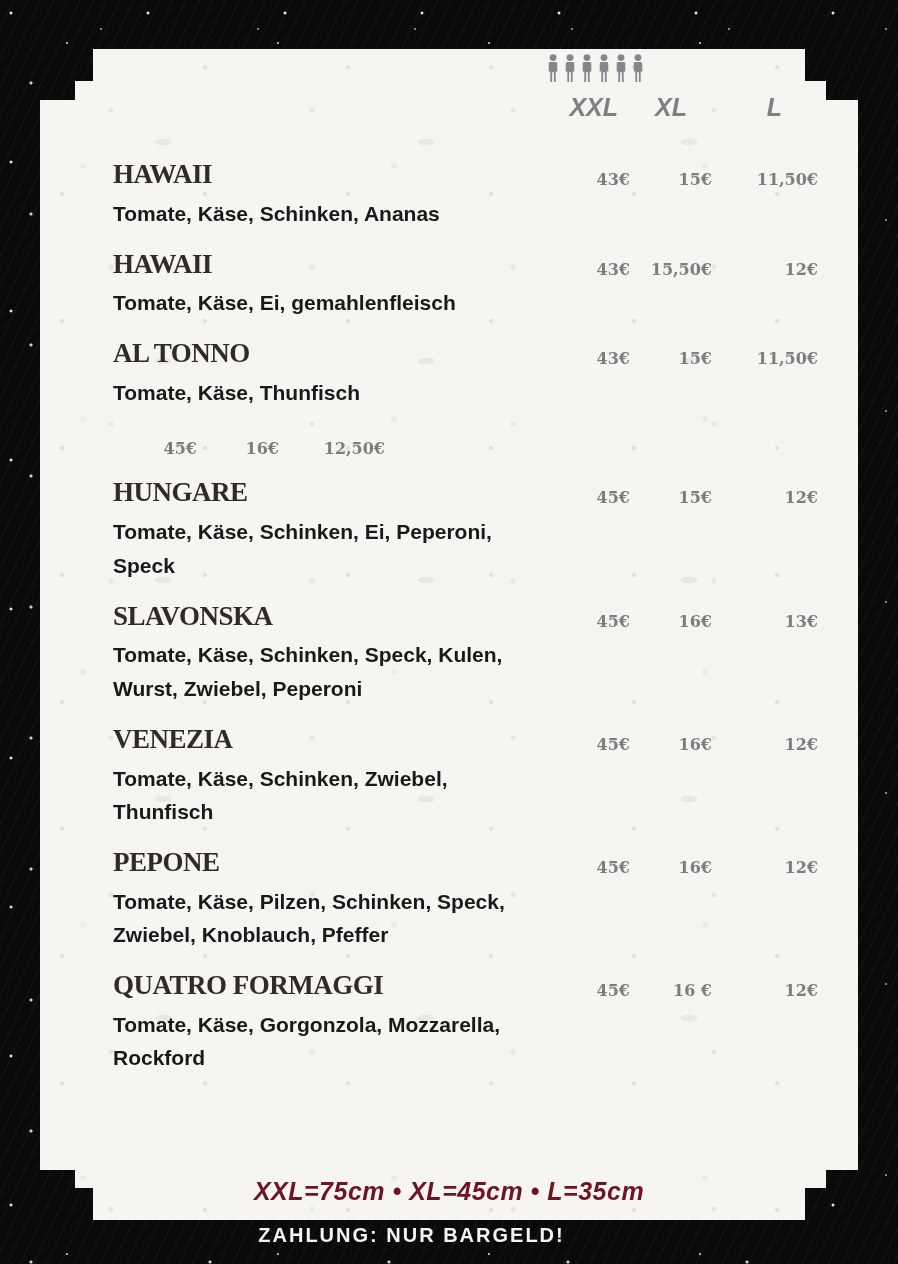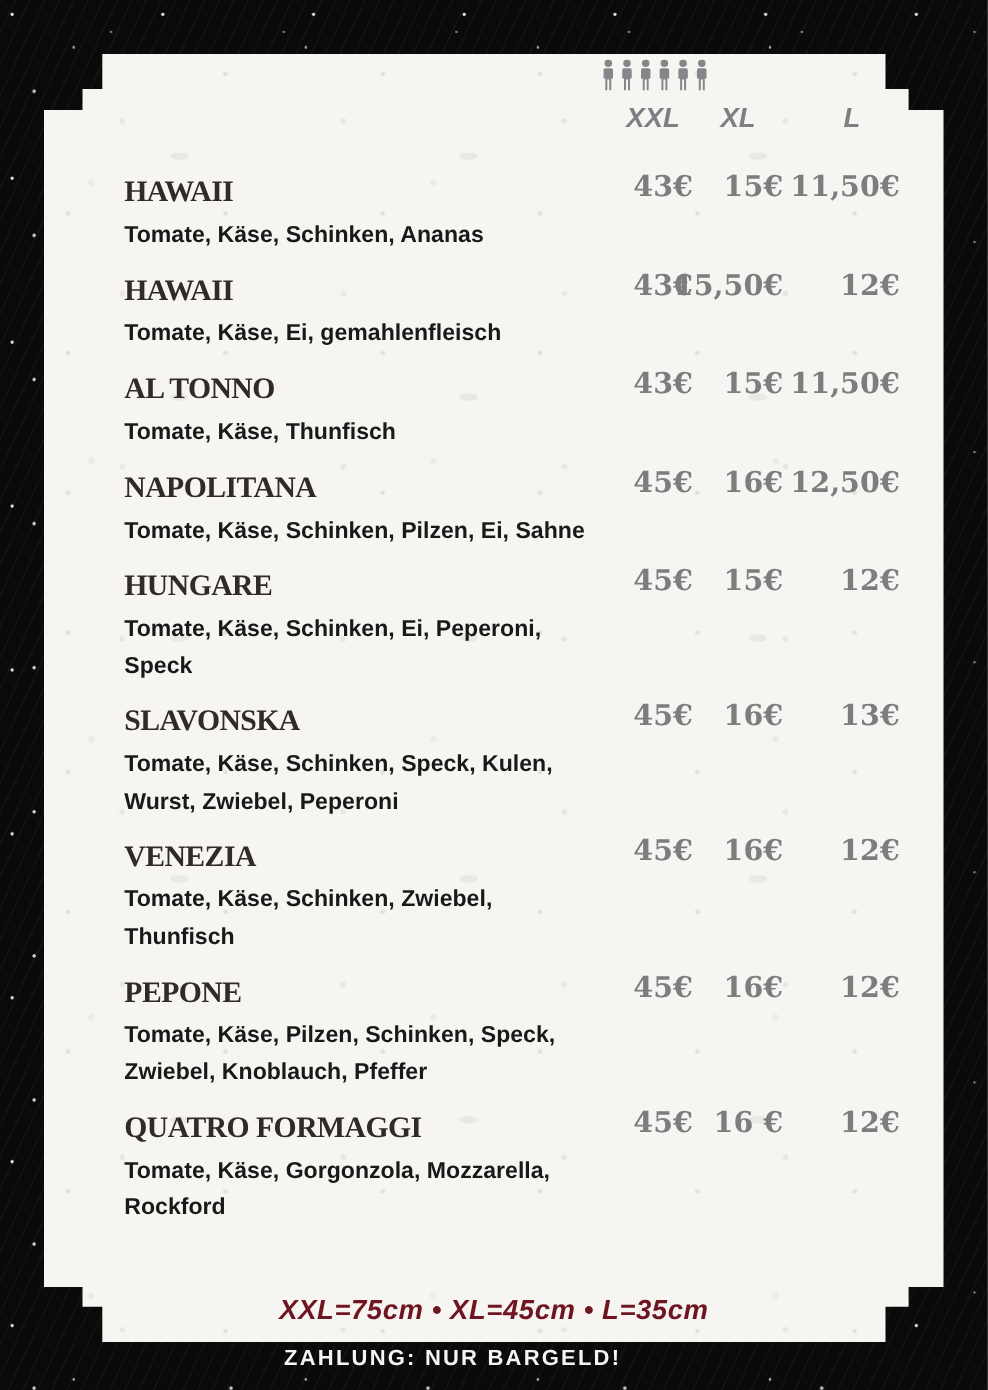--- a/index.html
+++ b/index.html
@@ -71,22 +71,23 @@
   }
   .item-desc {
     margin-top:6px;
     font-weight:bold; font-size:21px; line-height:1.6;
     color:#191919; max-width:433px;
   }
   .row-prices { width:272px; flex:none; margin-top:-4px; }
   .price {
     justify-self:end;
     font-family:"DejaVu Serif", serif;
-    font-weight:bold; font-size:26px; line-height:1.3;
+    font-weight:bold; font-size:16px; line-height:1.3;
     color:#7c7d7f;
+    margin-top:16px;
   }
 
   
   .sizes-legend {
     position:absolute; left:0; right:0; bottom:14px;
     text-align:center;
     font-style:italic; font-weight:bold; font-size:25px;
     letter-spacing:0.5px;
     color:#6e1520;
   }
@@ -185,24 +186,20 @@
       <div class="item-desc">Tomate, Käse, Thunfisch</div>
     </div>
     <div class="price-grid row-prices">
       <div class="price">43€</div>
       <div class="price">15€</div>
       <div class="price">11,50€</div>
     </div>
   </div>
 
   <div class="row">
-    <div class="item-text">
-      <div class="item-name">NAPOLITANA</div>
-      <div class="item-desc">Tomate, Käse, Schinken, Pilzen, Ei, Sahne</div>
-    </div>
     <div class="price-grid row-prices">
       <div class="price">45€</div>
       <div class="price">16€</div>
       <div class="price">12,50€</div>
     </div>
   </div>
 
   <div class="row">
     <div class="item-text">
       <div class="item-name">HUNGARE</div>

